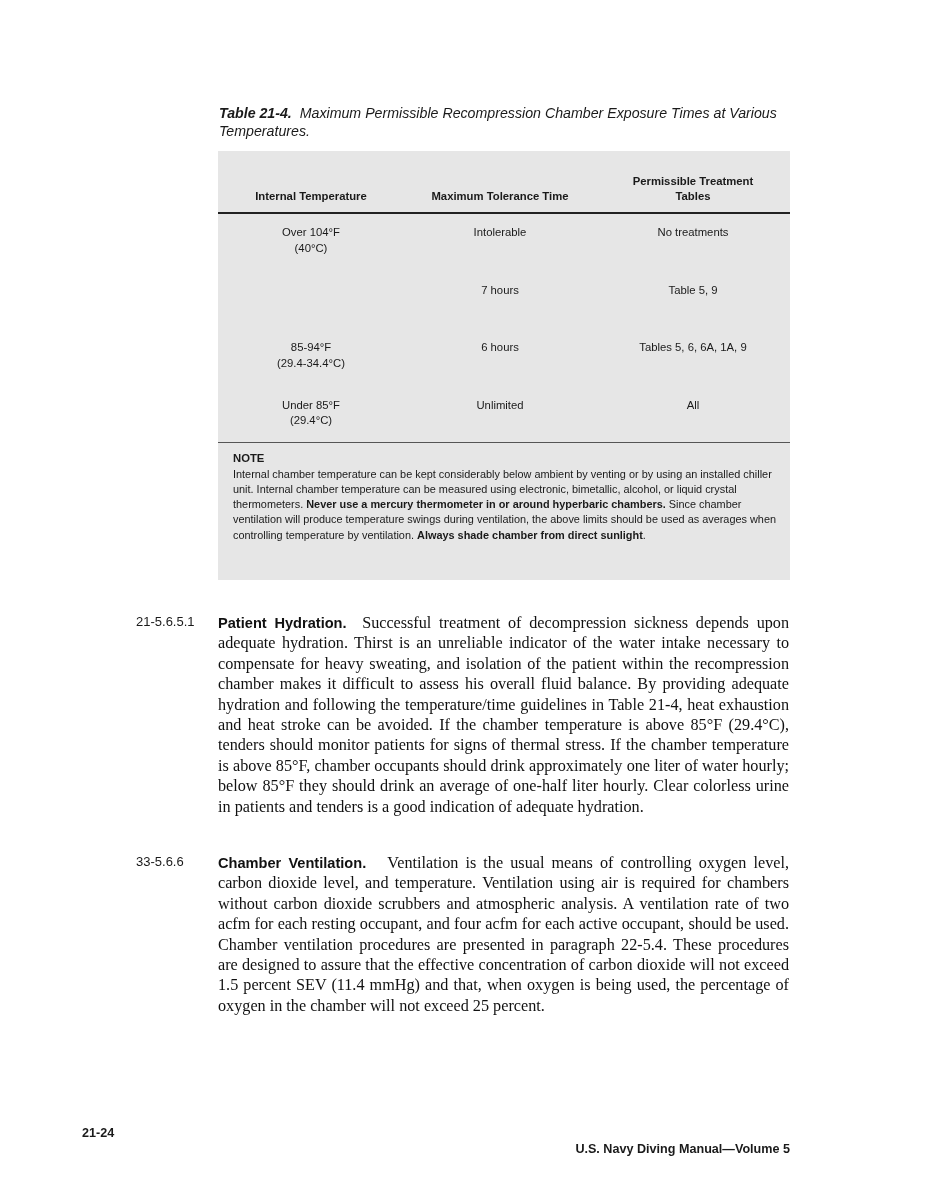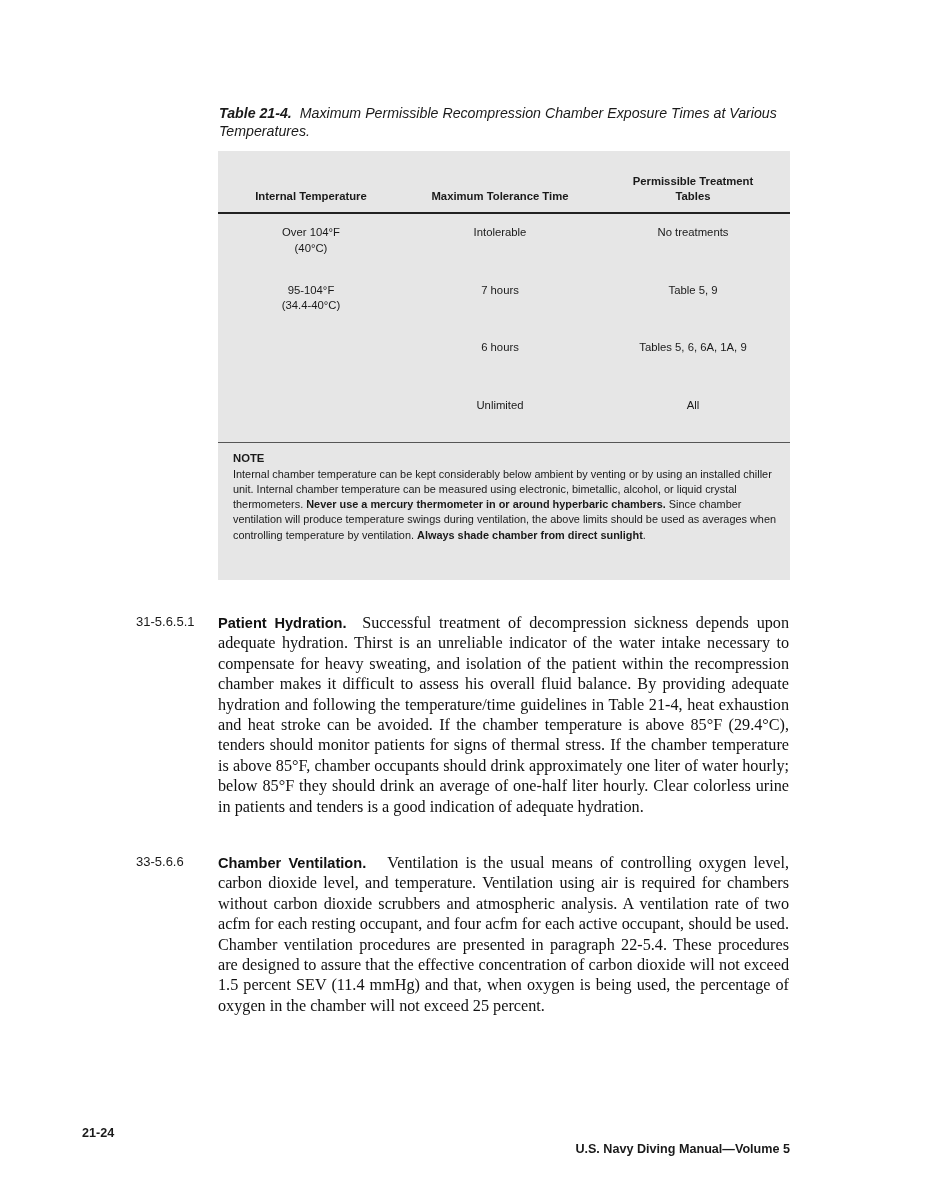--- a/index.html
+++ b/index.html
@@ -185,47 +185,51 @@
   <div class="tbody">
     <div class="tr">
       <div class="td c0">
         <span>Over 104°F</span>
         <span>(40°C)</span>
       </div>
       <div class="td c1">Intolerable</div>
       <div class="td c2">No treatments</div>
     </div>
     <div class="tr">
-      <div class="td c0">
-        <span>95-104°F</span>
-        <span>(34.4-40°C)</span>
-      </div>
       <div class="td c1">7 hours</div>
       <div class="td c2">Table 5, 9</div>
     </div>
     <div class="tr">
+      <div class="td c0">
+        <span>85-94°F</span>
+        <span>(29.4-34.4°C)</span>
+      </div>
       <div class="td c1">6 hours</div>
       <div class="td c2">Tables 5, 6, 6A, 1A, 9</div>
     </div>
     <div class="tr">
+      <div class="td c0">
+        <span>Under 85°F</span>
+        <span>(29.4°C)</span>
+      </div>
       <div class="td c1">Unlimited</div>
       <div class="td c2">All</div>
     </div>
   </div>
 
   <div class="note-rule"></div>
 
   <div class="note">
     <div class="note-title">NOTE</div>
     <div><span>Internal chamber temperature can be kept considerably below ambient by venting or by using an installed chiller unit. Internal chamber temperature can be measured using electronic, bimetallic, alcohol, or liquid crystal thermometers. </span><b>Never use a mercury thermometer in or around hyperbaric chambers.</b><span> Since chamber ventilation will produce temperature swings during ventilation, the above limits should be used as averages when controlling temperature by ventilation. </span><b>Always shade chamber from direct sunlight</b><span>.</span></div>
   </div>
 </div>
 
 <div class="para" style="top:613px;">
-  <div class="para-num">31-5.6.5.1</div>
+  <div class="para-num">21-5.6.5.1</div>
   <div class="para-body"><span class="para-head italic">Patient Hydration.</span>&nbsp; <span>Successful treatment of decompression sickness depends upon adequate hydration. Thirst is an unreliable indicator of the water intake necessary to compensate for heavy sweating, and isolation of the patient within the recompression chamber makes it difficult to assess his overall fluid balance. By providing adequate hydration and following the temperature/time guidelines in Table 21-4, heat exhaustion and heat stroke can be avoided. If the chamber temperature is above 85°F (29.4°C), tenders should monitor patients for signs of thermal stress. If the chamber temperature is above 85°F, chamber occupants should drink approximately one liter of water hourly; below 85°F they should drink an average of one-half liter hourly. Clear colorless urine in patients and tenders is a good indication of adequate hydration.</span></div>
 </div>
 
 <div class="para" style="top:853px;">
   <div class="para-num">33-5.6.6</div>
   <div class="para-body"><span class="para-head">Chamber Ventilation.</span>&nbsp;&nbsp; <span>Ventilation is the usual means of controlling oxygen level, carbon dioxide level, and temperature. Ventilation using air is required for chambers without carbon dioxide scrubbers and atmospheric analysis. A ventilation rate of two acfm for each resting occupant, and four acfm for each active occupant, should be used. Chamber ventilation procedures are presented in paragraph 22-5.4. These procedures are designed to assure that the effective concentration of carbon dioxide will not exceed 1.5 percent SEV (11.4 mmHg) and that, when oxygen is being used, the percentage of oxygen in the chamber will not exceed 25 percent.</span></div>
 </div>
 
 <div class="footer-left">21-24</div>
 <div class="footer-right">U.S. Navy Diving Manual—Volume 5</div>

